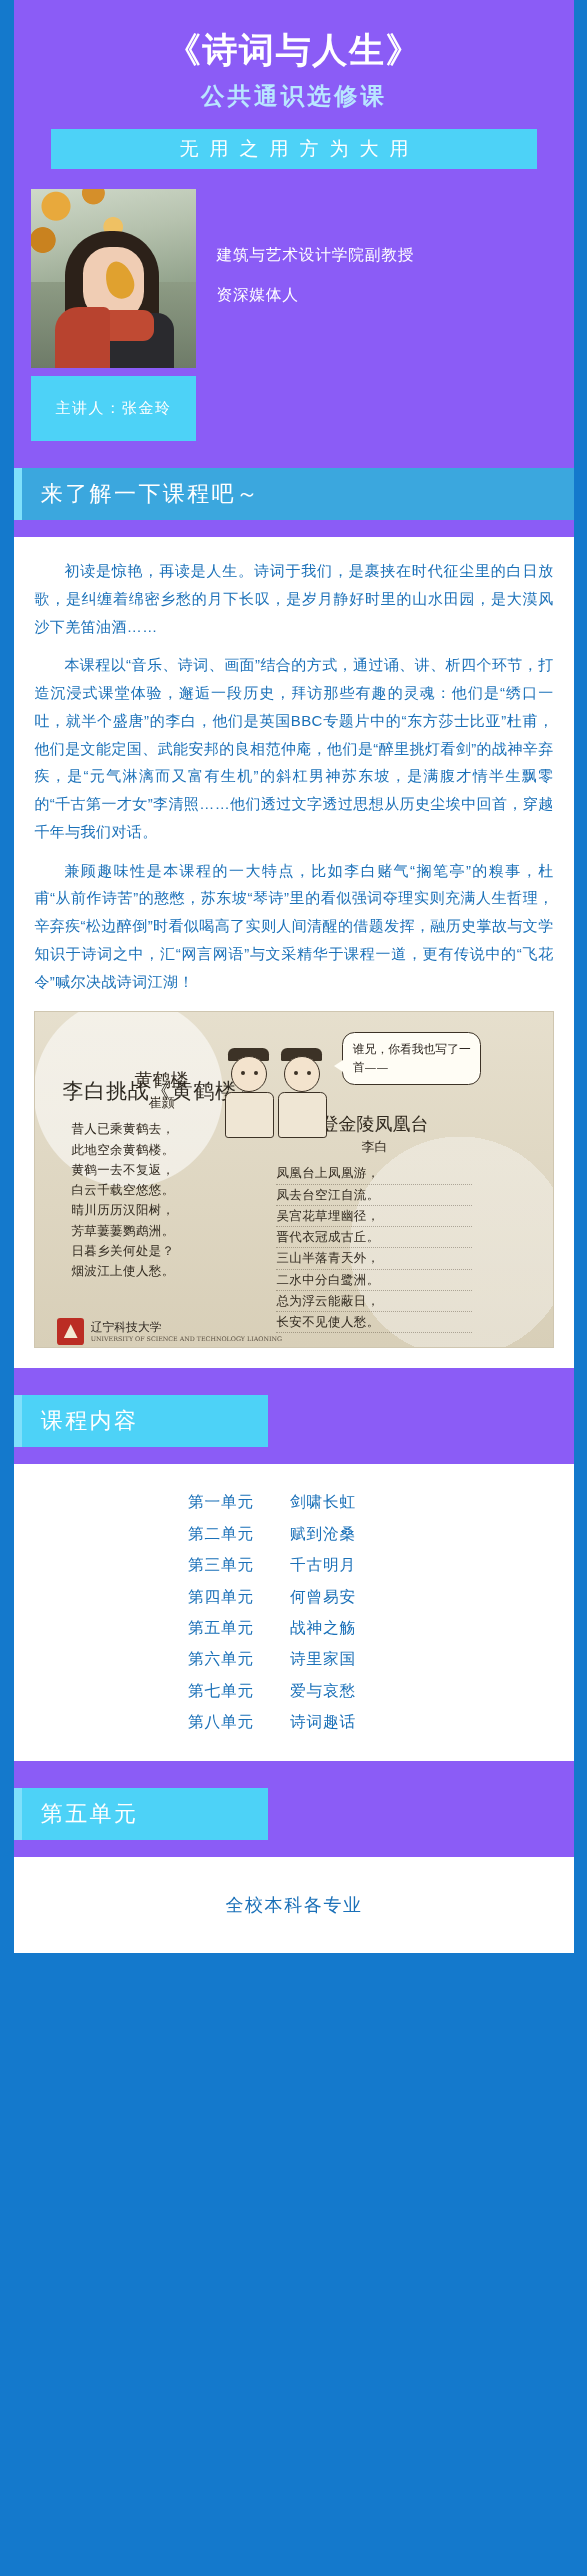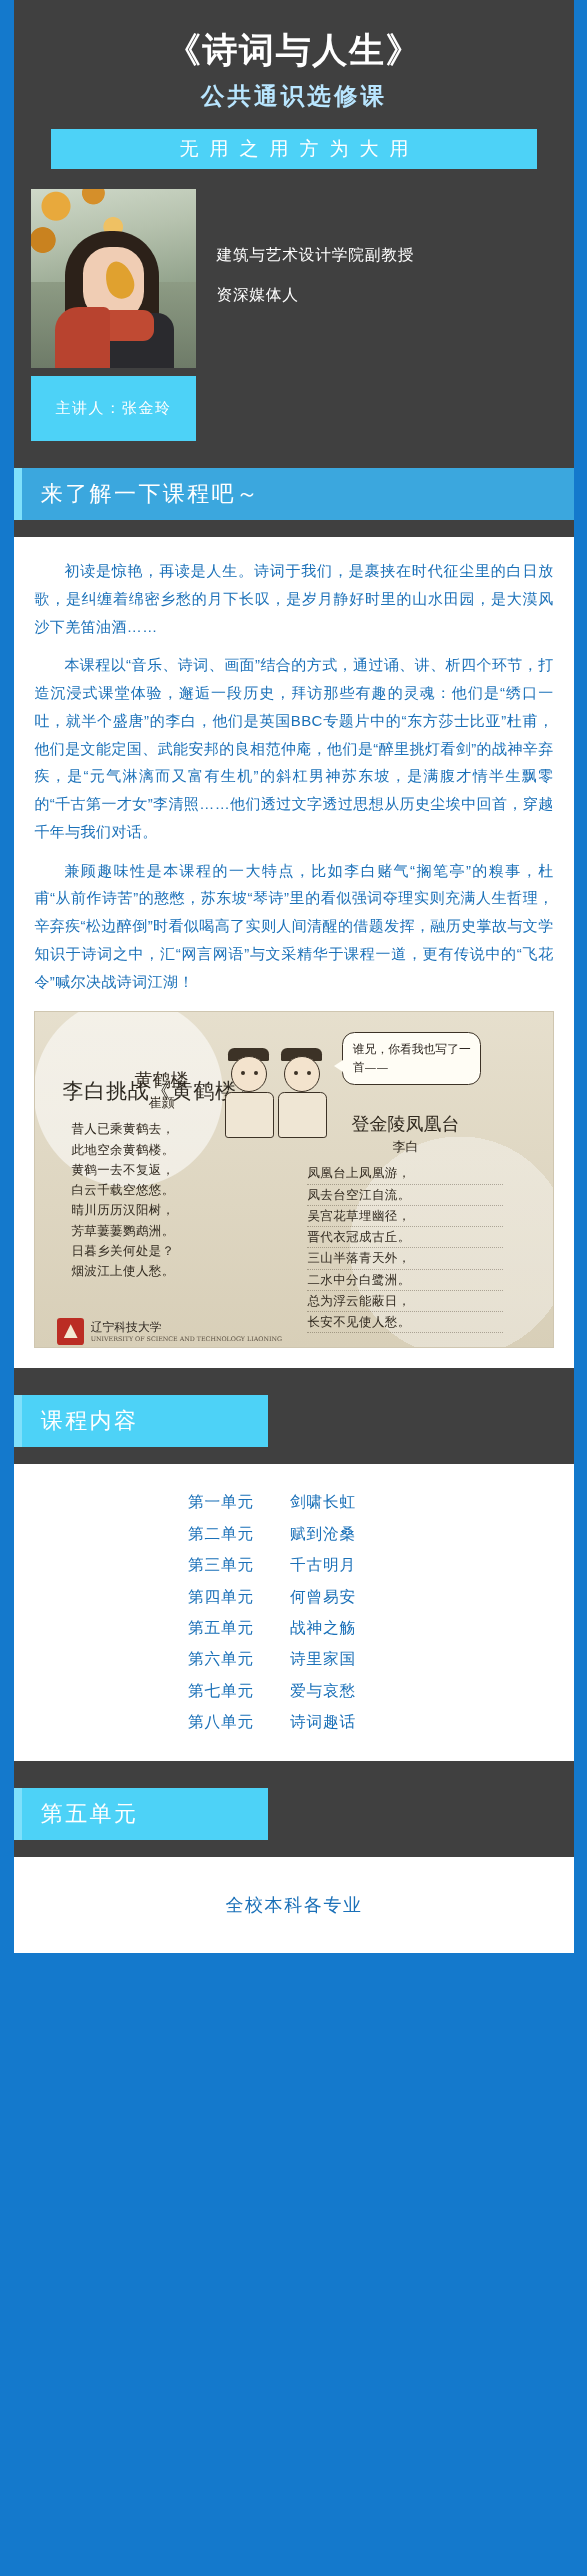--- a/index.html
+++ b/index.html
@@ -15,21 +15,21 @@
     position: relative;
     width: 588px;
     min-height: 2576px;
     background: #1479cc;
     box-sizing: border-box;
     padding: 0 14px 23.5px 14px;
   }
   .inner {
     position: relative;
     width: 100%;
-    background: #404040;
+    background: #8b5cf6;
   }
   
   .header {
     padding: 28px 0 0 0;
     text-align: center;
   }
   .title-main {
     color: #ffffff;
     font-size: 35px;
     font-weight: bold;
@@ -222,21 +222,21 @@
   }
   .poem-block {
     position: absolute;
     font-family: "DejaVu Serif", serif;
     color: #30291f;
   }
   .poem-left {
     left: 36px; top: 56px; width: 180px;
   }
   .poem-right {
-    left: 272px; top: 100px; width: 196px;
+    left: 241px; top: 100px; width: 196px;
   }
   .poem-block .pname {
     font-size: 18px;
     text-align: center;
     margin-bottom: 1.6px;
   }
   .poem-block .author {
     font-size: 13px;
     text-align: center;
     margin-bottom: 7.8px;

